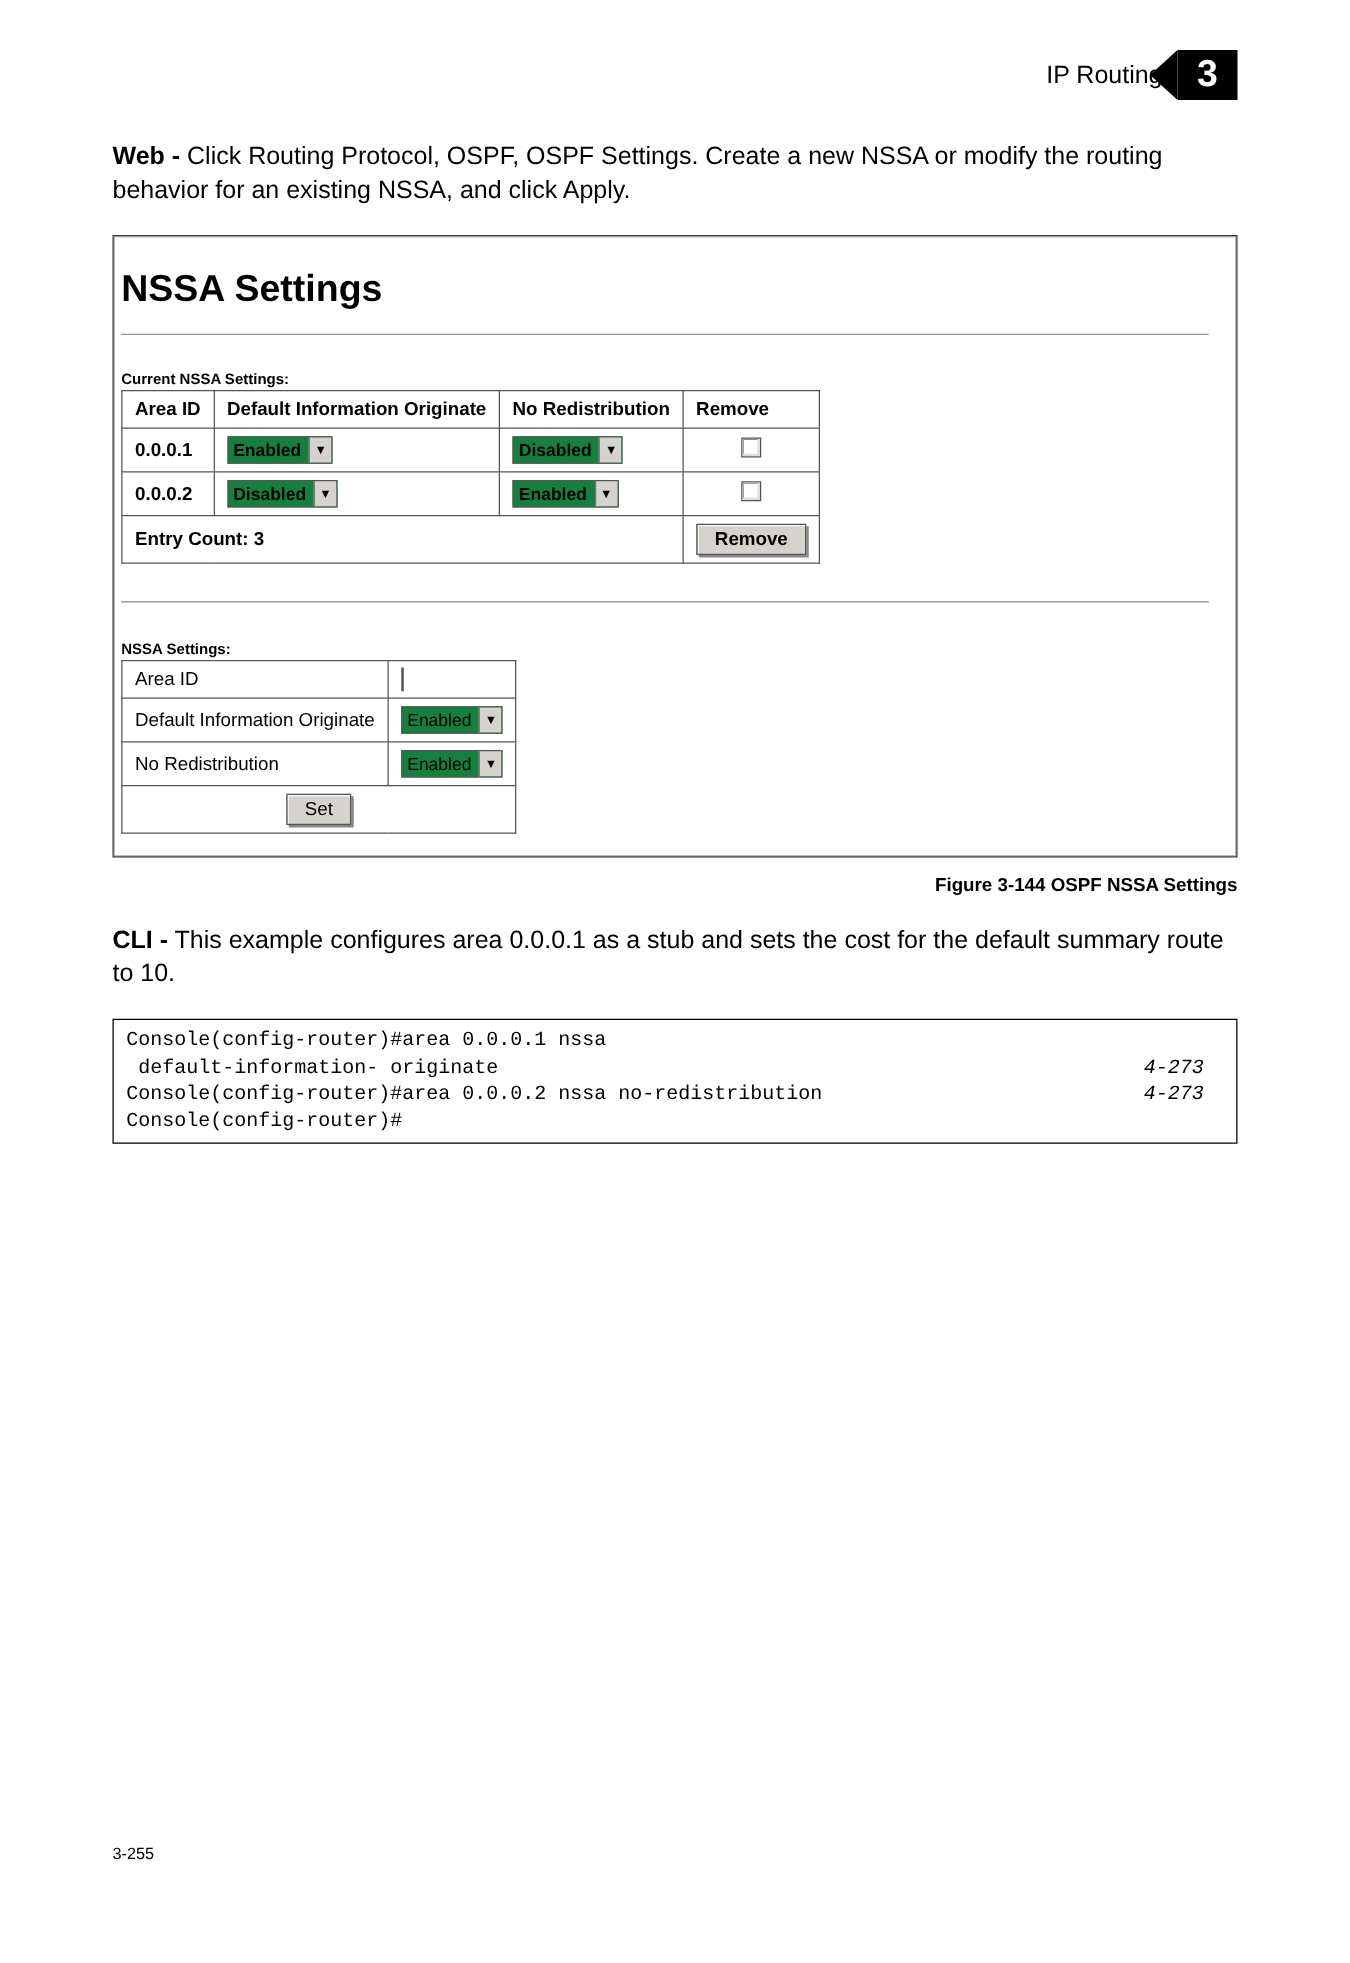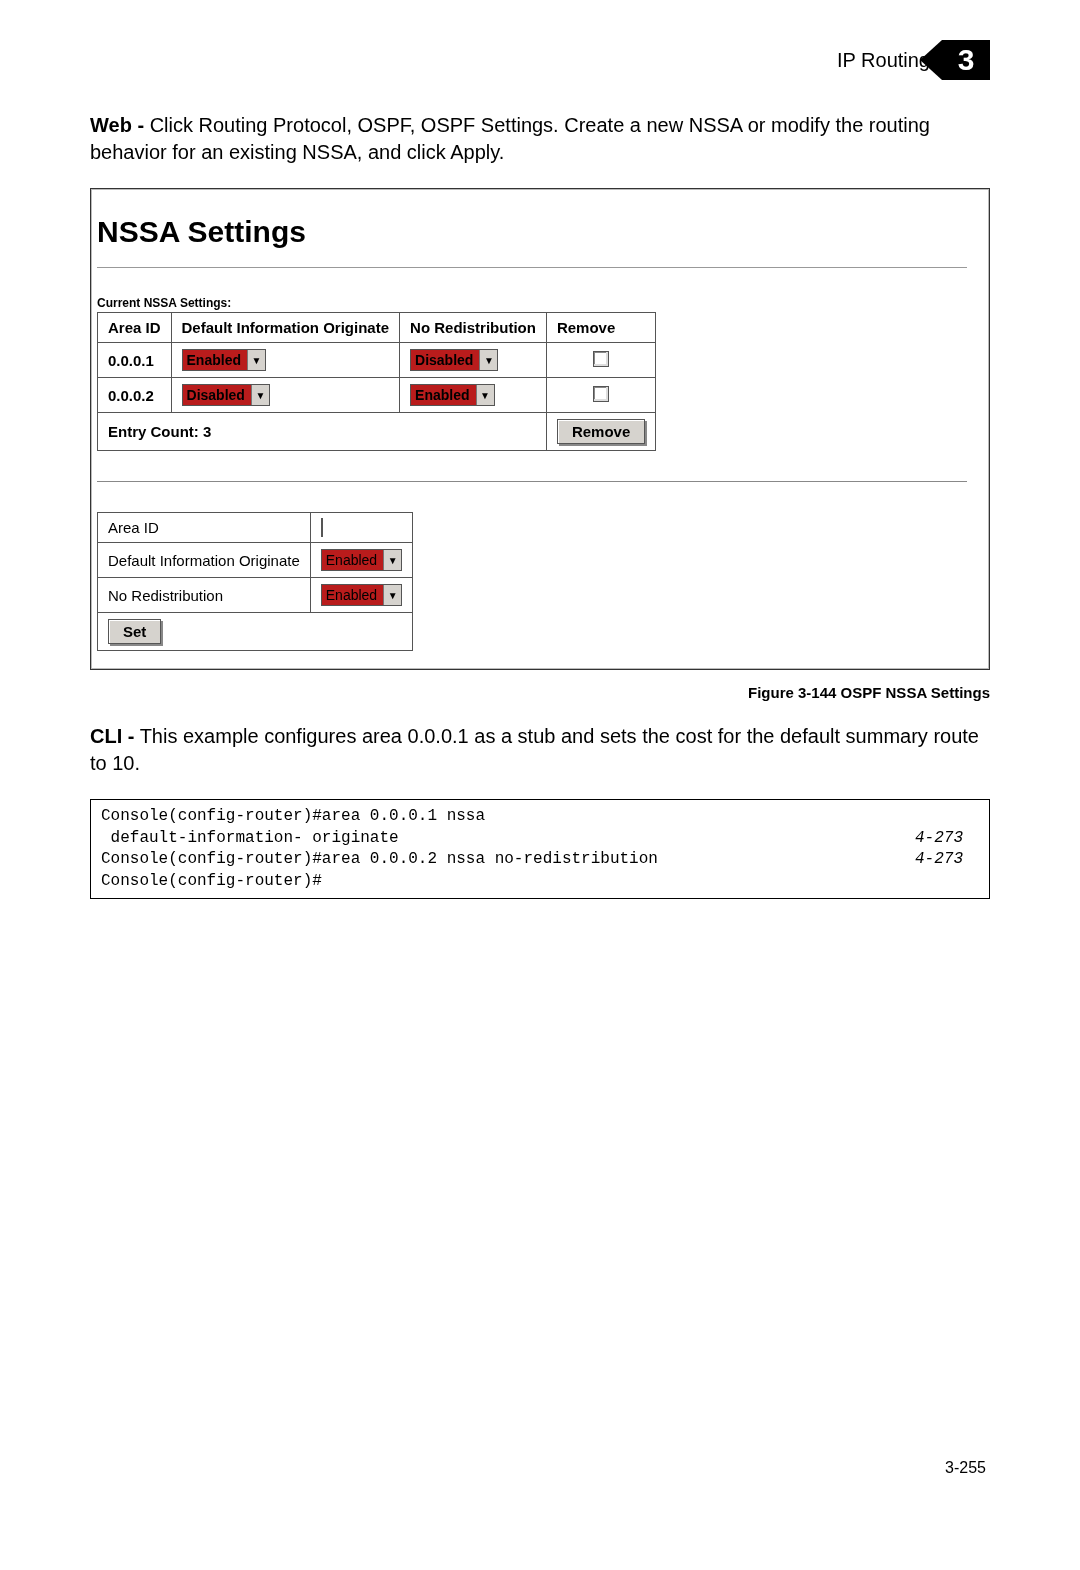--- a/index.html
+++ b/index.html
@@ -66,21 +66,21 @@
     text-align: left;
     vertical-align: middle;
     background: #fff;
     font-weight: bold;
   }
   table.current th { font-weight: bold; }
   .select {
     display:inline-flex;
     align-items:center;
     border:1px solid #555;
-    background:#b91c1c;
+    background:#15803d;
     height:22px;
     position:relative;
   }
   .select .sval { padding: 1px 6px 1px 4px; font-size:14px; }
   .select .darrow {
     width:18px; height:100%;
     background:#d6d3ce;
     border-left:1px solid #777;
     display:flex; align-items:center; justify-content:center;
     font-size:10px; color:#000;
@@ -120,21 +120,21 @@
     border:1px solid #000;
     padding: 6px 10px;
     font-family: "Courier New", monospace;
     font-size:16px;
     line-height:1.35;
     white-space:pre;
     display:flex;
   }
   .cli-left { flex:1; white-space:pre; }
   .cli-right { width:80px; text-align:center; font-style:italic; white-space:pre; }
-  .page-num { text-align:right; font-size:16px; margin-top:560px; padding-right:4px; }
+  .page-num { text-align:left; font-size:13px; margin-top:560px; padding-right:4px; }
 </style>
 </head>
 <body>
 
 <div class="page">
 
   <div class="header-line">
     <span>IP Routing</span>
     <span class="chapter-badge">
       <span class="chapter-num">3</span>
@@ -195,20 +195,21 @@
         <td colspan="3">Entry Count: 3</td>
         <td style="text-align:center;">
           <span class="win-btn">Remove</span>
         </td>
       </tr>
     </tbody>
       </table>
 
     <hr class="plain-hr">
 
+    <div class="subhead">NSSA Settings:</div>
     <table class="form">
       <tbody>
           <tr>
         <td>Area ID</td>
         <td><span class="text-input"></span></td>
       </tr>
       <tr>
         <td>Default Information Originate</td>
         <td>
           <span class="select">
@@ -220,21 +221,21 @@
       <tr>
         <td>No Redistribution</td>
         <td>
           <span class="select">
             <span class="sval">Enabled</span>
             <span class="darrow">▼</span>
           </span>
         </td>
       </tr>
       <tr>
-        <td colspan="2" style="text-align:left;font-weight:bold;">
+        <td colspan="2" style="text-align:center;">
           <span class="win-btn">Set</span>
         </td>
       </tr>
     </tbody>
       </table>
   </div>
 
   <div class="caption">Figure 3-144   OSPF NSSA Settings</div>
 
   <p class="para">

